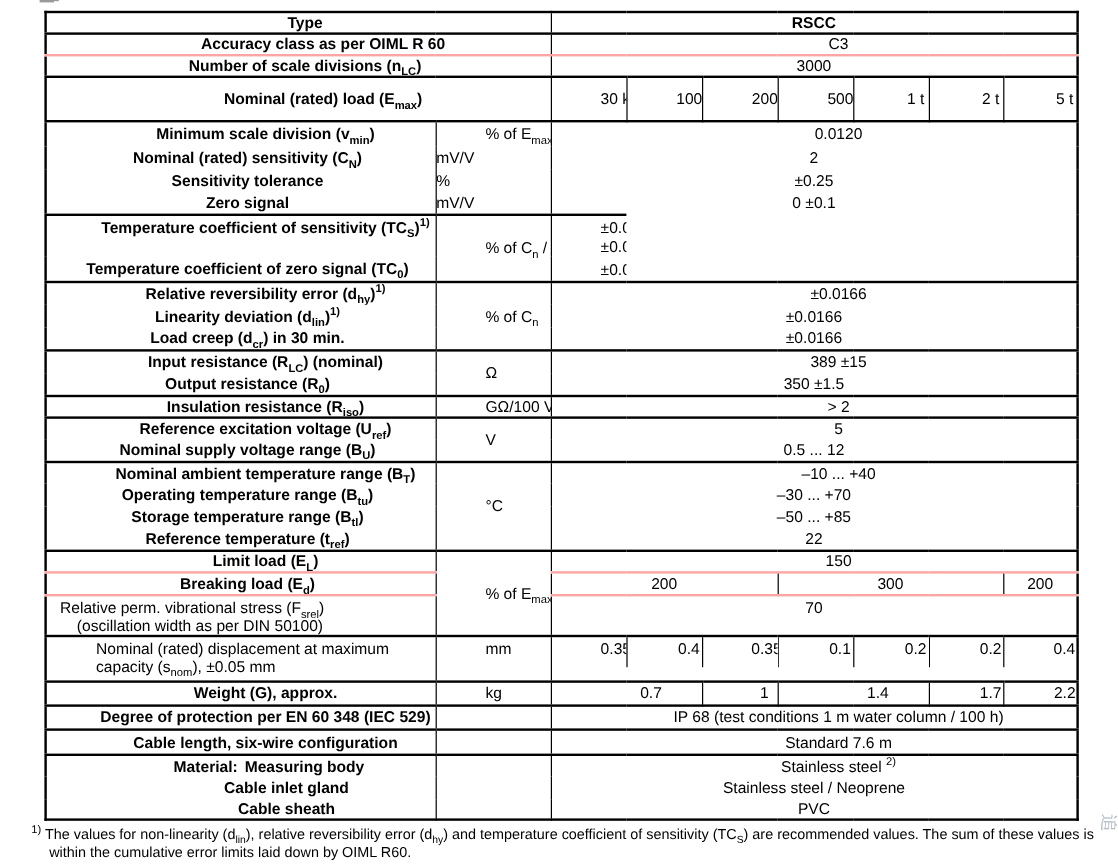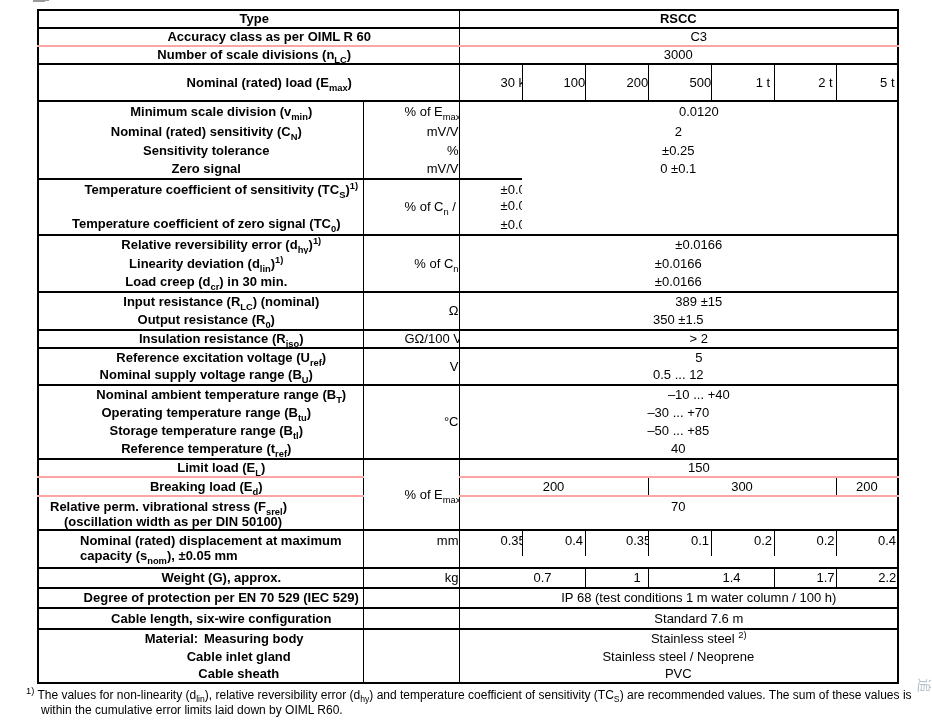--- a/index.html
+++ b/index.html
@@ -10,24 +10,24 @@
   .spec-table{
     position:absolute;left:37px;top:9px;
     border-collapse:collapse;table-layout:fixed;width:860px;
     border:2px solid #000;
   }
   td{
     padding:0;margin:0;font-size:13px;line-height:16px;vertical-align:middle;
     overflow:hidden;white-space:nowrap;
   }
   td.lab{font-weight:bold;text-align:center;padding-left:11px;}
-  td.lab2{font-weight:bold;text-align:left;padding-left:11px;vertical-align:top;
+  td.lab2{font-weight:normal;text-align:left;padding-left:11px;vertical-align:top;
           padding-top:2px;line-height:15px;white-space:normal;}
   .lab-indent{display:block;padding-left:14px;}
-  td.unit{text-align:right;font-weight:normal;}
+  td.unit{text-align:left;font-weight:normal;}
   td.val{text-align:center;font-weight:normal;}
   td.b{font-weight:bold;}
   td.vl{border-left:1px solid #000;}
   td.top{vertical-align:top;padding-top:2px;}
   tr.bt2 > td{border-top:2px solid #000;padding-left:41px;}
   tr.bt1 > td{border-top:2px solid #fca5a5;}
   
   td.sep{background:linear-gradient(#000,#000) left top / 1px 25px no-repeat;}
   sub{font-size:0.72em;line-height:0;}
   sup{font-size:0.72em;line-height:0;}
@@ -184,21 +184,21 @@
   <tr style="height:19px">
     <td class="lab">Operating temperature range (B<sub>tu</sub>)</td>
     <td class="val vl" colspan="7">–30 ... +70</td>
   </tr>
   <tr style="height:18px">
     <td class="lab">Storage temperature range (B<sub>tl</sub>)</td>
     <td class="val vl" colspan="7">–50 ... +85</td>
   </tr>
   <tr style="height:19px">
     <td class="lab">Reference temperature (t<sub>ref</sub>)</td>
-    <td class="val vl" colspan="7">40</td>
+    <td class="val vl" colspan="7">22</td>
   </tr>
 
   <tr class="bt2" style="height:18px">
     <td class="lab">Limit load (E<sub>L</sub>)</td>
     <td class="unit vl" rowspan="3">% of E<sub>max</sub></td>
     <td class="val vl" colspan="7">150</td>
   </tr>
   <tr class="bt1" style="height:19px">
     <td class="lab">Breaking load (E<sub>d</sub>)</td>
     <td class="val vl" colspan="3">200</td>
@@ -232,21 +232,21 @@
     <td class="lab">Weight (G), approx.</td>
     <td class="unit vl">kg</td>
     <td class="val vl" colspan="2">0.7</td>
     <td class="val vl">1</td>
     <td class="val vl" colspan="2">1.4</td>
     <td class="val vl">1.7</td>
     <td class="val vl">2.2</td>
   </tr>
 
   <tr class="bt2" style="height:20px">
-    <td class="lab">Degree of protection per EN 70 529 (IEC 529)</td>
+    <td class="lab">Degree of protection per EN 60 348 (IEC 529)</td>
     <td class="unit vl"></td>
     <td class="val vl" colspan="7">IP 68 (test conditions 1 m water column / 100 h)</td>
   </tr>
 
   <tr class="bt2" style="height:21px">
     <td class="lab">Cable length, six-wire configuration</td>
     <td class="unit vl"></td>
     <td class="val vl" colspan="7">Standard 7.6 m</td>
   </tr>
 

